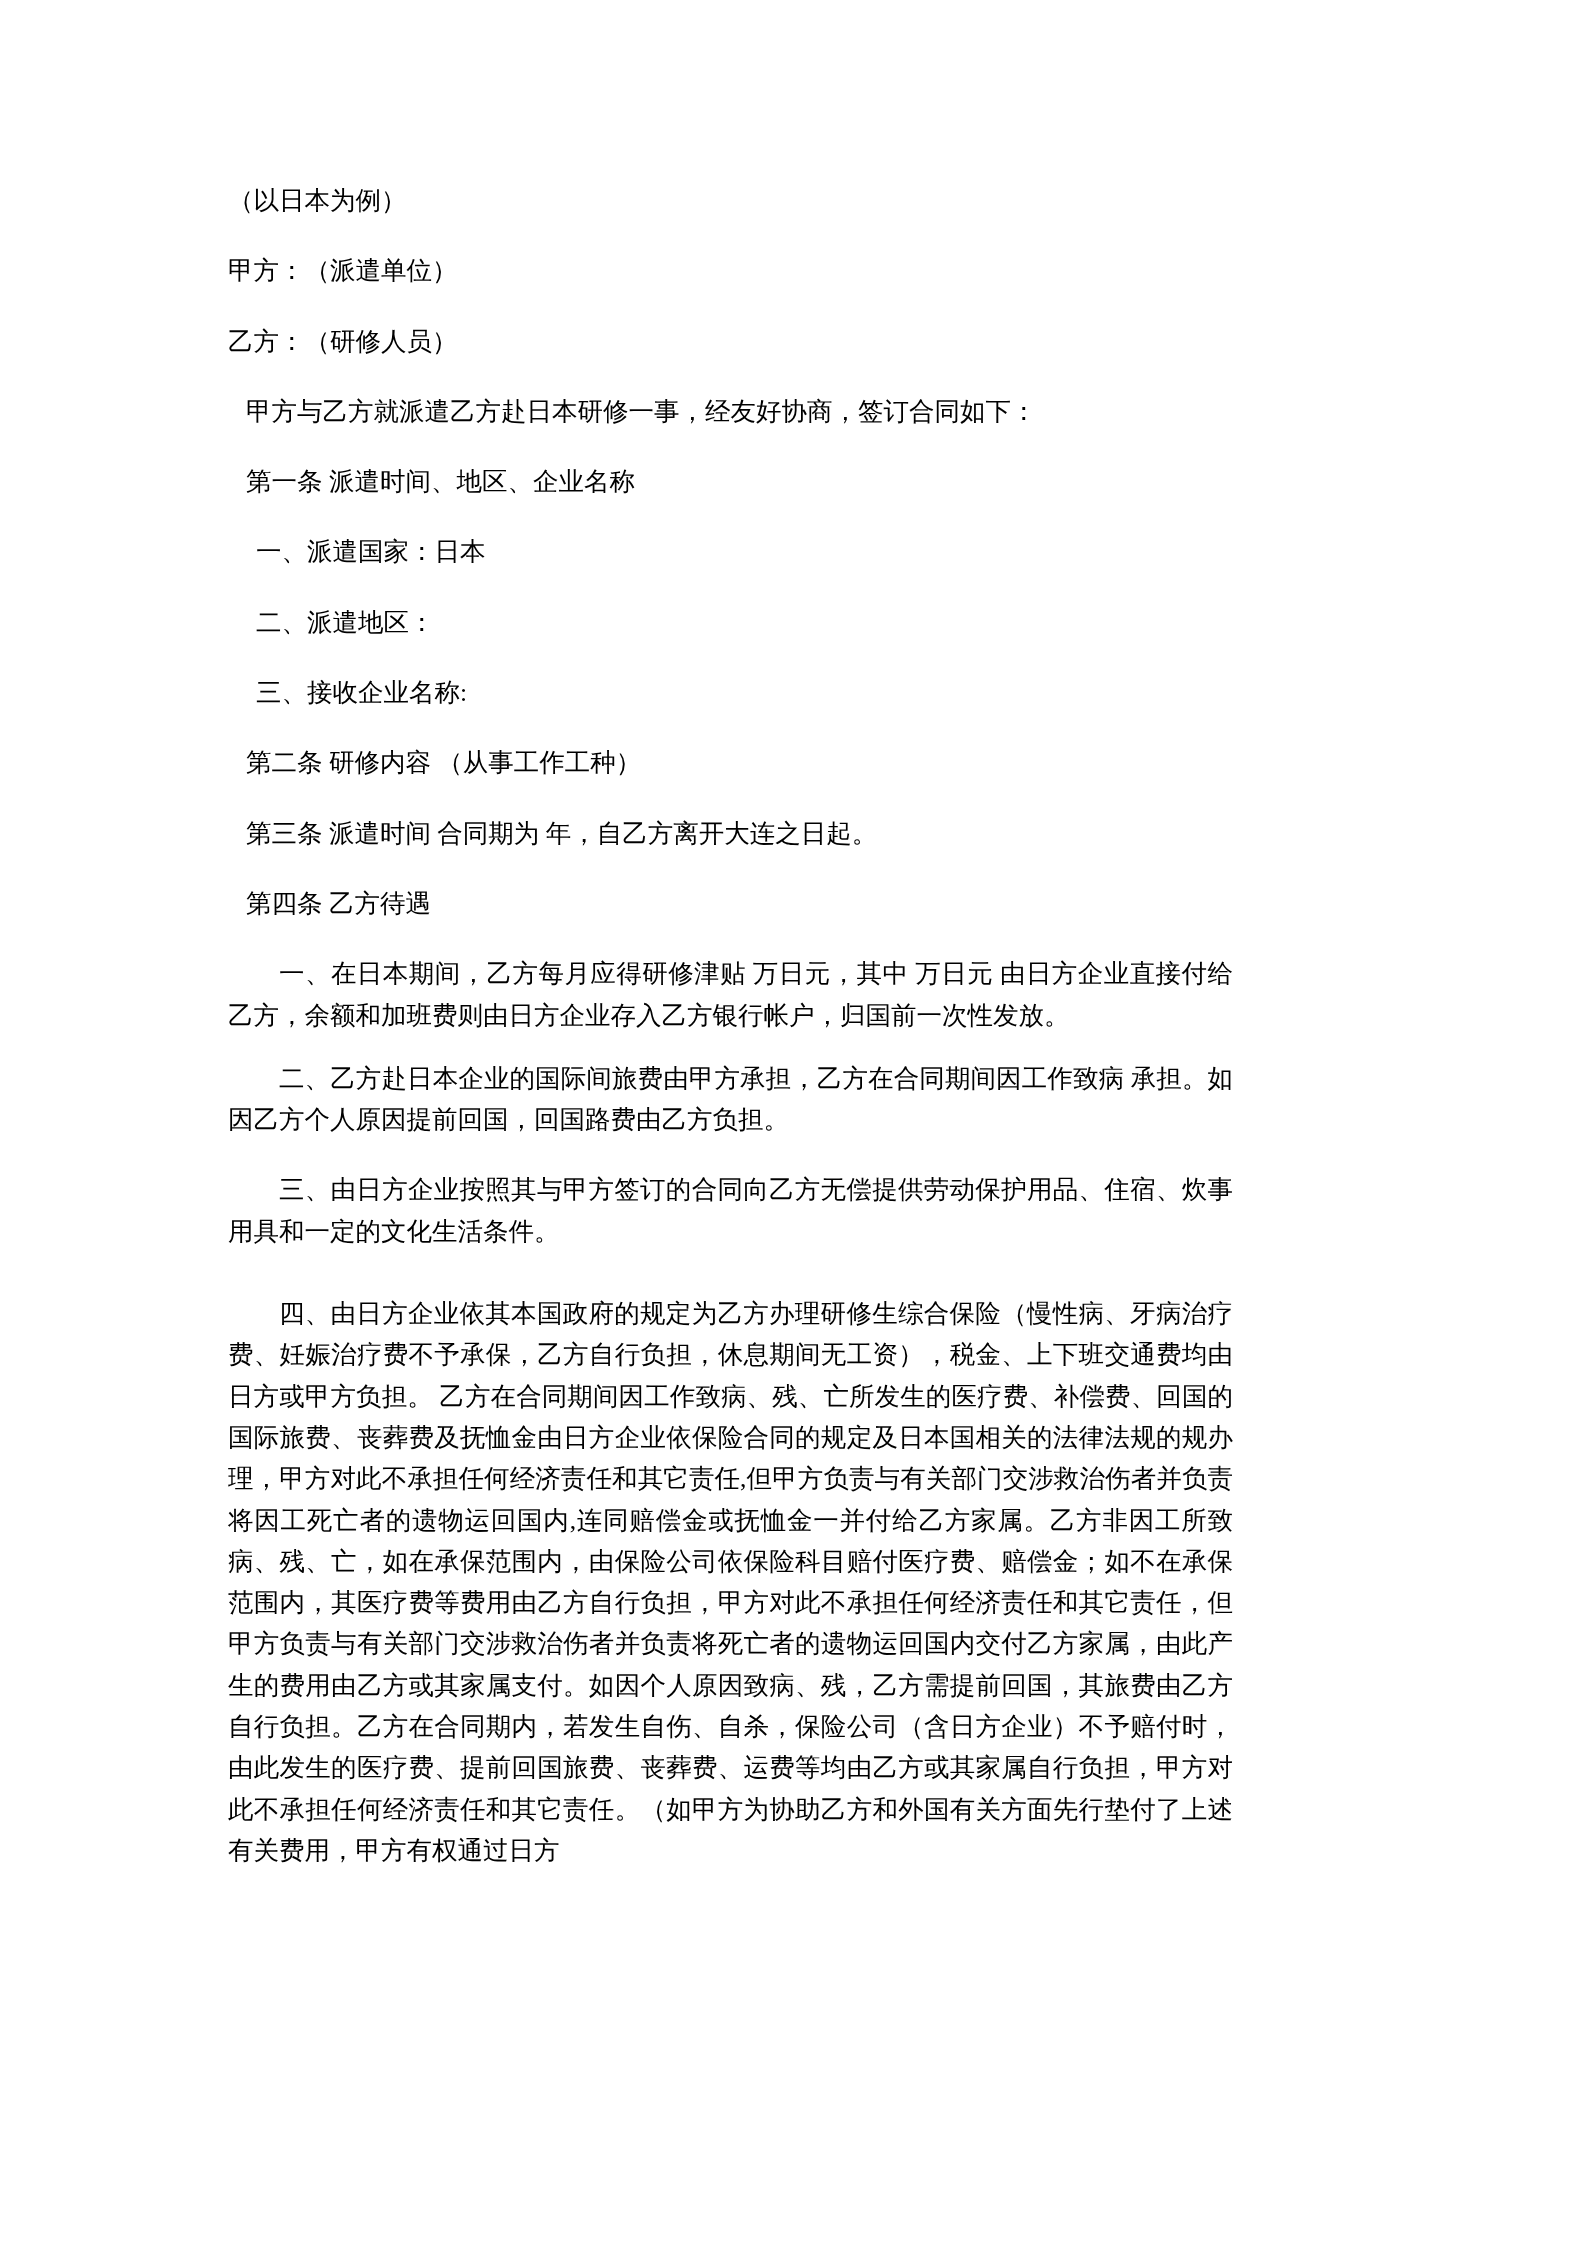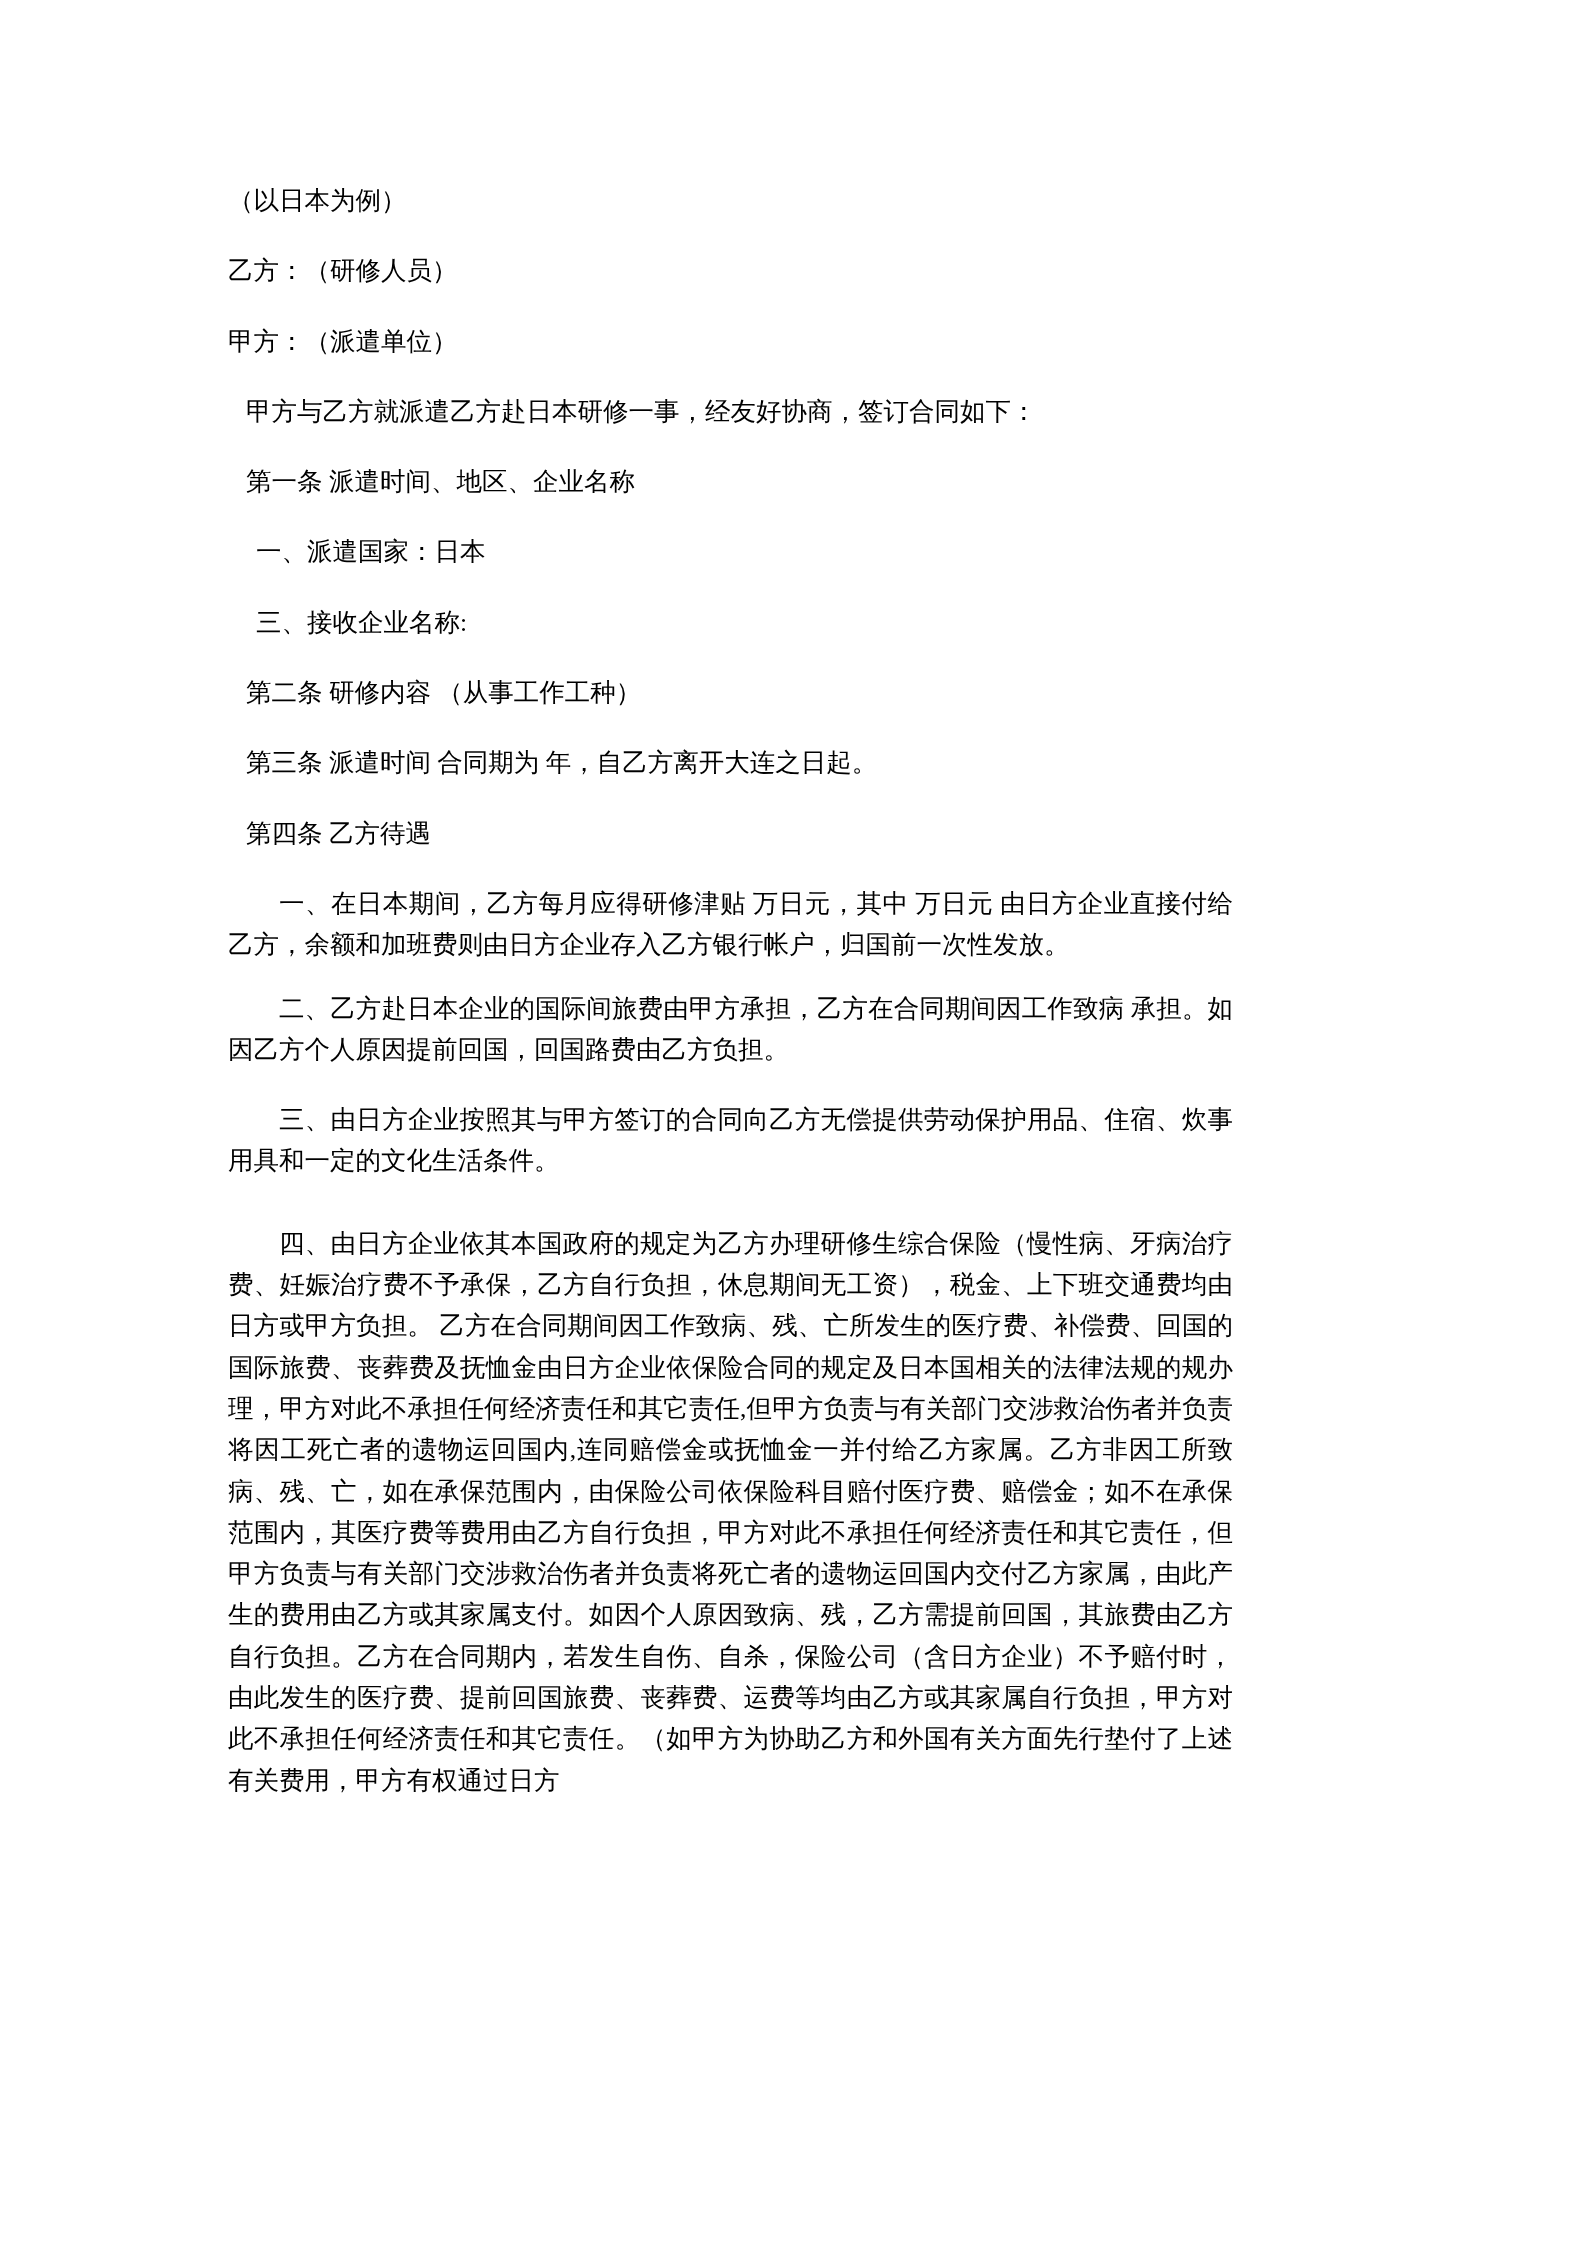--- a/index.html
+++ b/index.html
@@ -49,30 +49,31 @@
   }
 </style>
 </head>
 <body>
 
 <div class="page">
   <div class="doc-body">
 
     <p class="para flush">（以日本为例）</p>
 
+    <p class="para flush">甲方：（派遣单位）</p>
+
     <p class="para flush">乙方：（研修人员）</p>
-
-    <p class="para flush">甲方：（派遣单位）</p>
 
     <p class="para indent1">甲方与乙方就派遣乙方赴日本研修一事，经友好协商，签订合同如下：</p>
 
     <p class="para indent1">第一条 派遣时间、地区、企业名称</p>
 
     <p class="para indent2">一、派遣国家：日本</p>
 
+    <p class="para indent2">二、派遣地区：</p>
 
     <p class="para indent2">三、接收企业名称:</p>
 
     <p class="para indent1">第二条 研修内容 （从事工作工种）</p>
 
     <p class="para indent1">第三条 派遣时间 合同期为 年，自乙方离开大连之日起。</p>
 
     <p class="para indent1">第四条 乙方待遇</p>
 
     <p class="para bigblock" style="margin-bottom:22px;">一、在日本期间，乙方每月应得研修津贴 万日元，其中 万日元 由日方企业直接付给乙方，余额和加班费则由日方企业存入乙方银行帐户，归国前一次性发放。</p>

